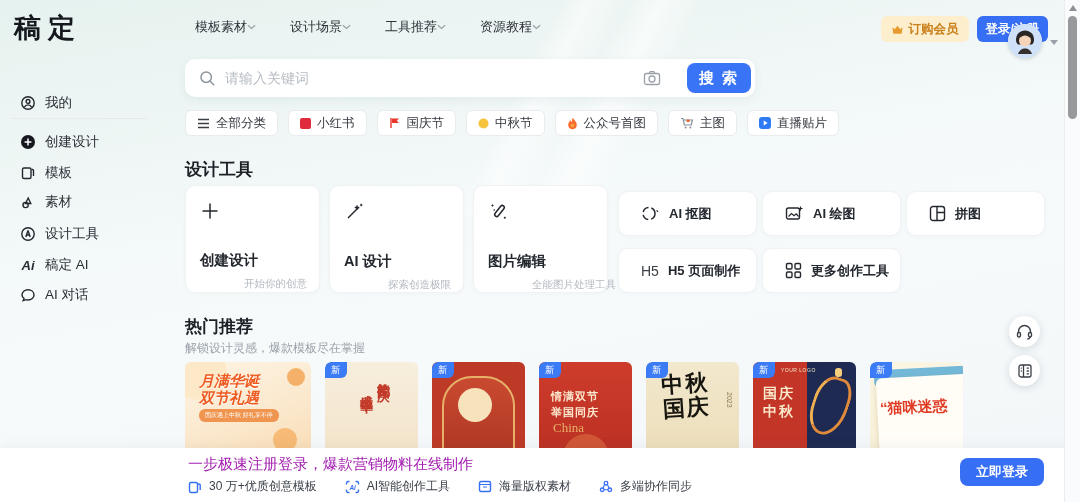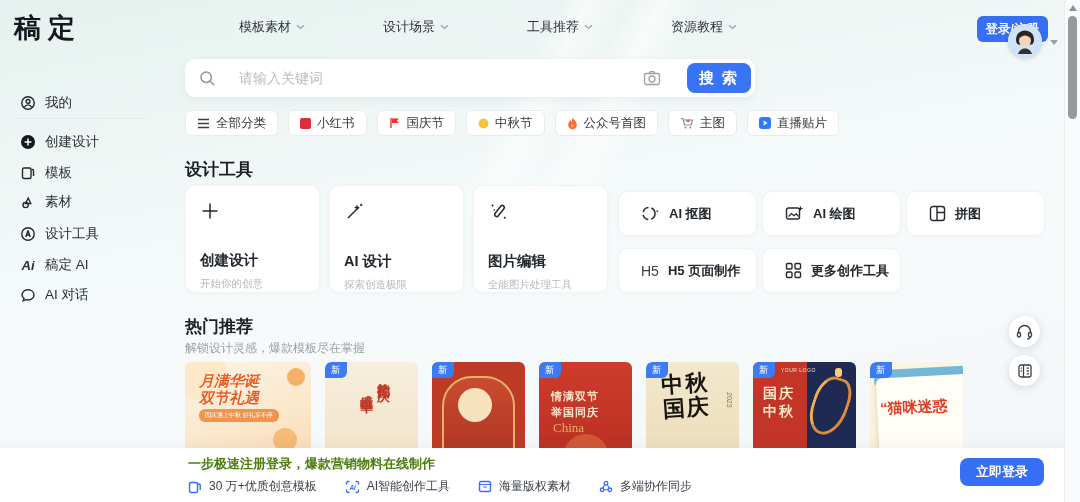--- a/index.html
+++ b/index.html
@@ -17,49 +17,49 @@
   .sidebar{position:absolute;left:0;top:0;width:170px;height:448px;z-index:3;}
   .logo{position:absolute;left:14px;top:10px;font-size:27px;font-weight:800;letter-spacing:7px;color:#15191f;}
   .side-item{position:absolute;left:12px;width:135px;height:28px;display:flex;align-items:center;gap:9px;
     padding-left:8px;border-radius:6px;font-size:13.5px;color:#2a2f36;cursor:pointer;}
   .side-item.active{background:#edeff1;font-weight:600;}
   .side-divider{position:absolute;left:12px;top:118px;width:135px;height:1px;background:#e7e9ec;}
   .ai-glyph{font-size:13px;font-style:italic;font-weight:700;color:#2a2f36;width:16px;text-align:center;}
 
   
   .topnav{position:absolute;left:195px;top:18px;display:flex;gap:34px;z-index:3;}
-  .topnav .nav-item{display:flex;align-items:center;gap:5px;font-size:13px;color:#2e333a;cursor:pointer;margin-left:44px;}
+  .topnav .nav-item{display:flex;align-items:center;font-size:13px;color:#2e333a;cursor:pointer;}
   .top-actions{position:absolute;right:32px;top:16px;display:flex;gap:8px;z-index:3;}
   .btn-vip{display:flex;align-items:center;gap:5px;height:26px;padding:0 10px;border-radius:6px;
     background:#fdeecd;color:#c9811c;font-size:12.5px;font-weight:600;cursor:pointer;border:none;}
   .btn-login{height:26px;padding:0 9px;border-radius:6px;background:#366ef4;color:#fff;
     font-size:12.5px;font-weight:600;cursor:pointer;border:none;}
 
   
   .search{position:absolute;left:185px;top:59px;width:570px;height:38px;background:#fff;border-radius:10px;
     box-shadow:0 3px 10px rgba(60,90,110,.07);display:flex;align-items:center;padding:0 4px 0 14px;z-index:3;}
-  .search input{flex:1;border:none;outline:none;font-size:14px;color:#333;margin-left:23px;background:transparent;}
+  .search input{flex:1;border:none;outline:none;font-size:14px;color:#333;margin-left:9px;background:transparent;}
   .search input::placeholder{color:#b7bdc4;}
   .btn-search{width:64px;height:30px;border:none;border-radius:8px;background:#3a74f6;color:#fff;
     font-size:15px;font-weight:700;letter-spacing:2px;cursor:pointer;margin-left:26px;}
   .cam{margin-left:8px;cursor:pointer;}
 
   
   .filters{position:absolute;left:185px;top:110px;display:flex;gap:10px;z-index:3;}
   .pill{display:flex;align-items:center;gap:6px;height:26px;padding:0 11px;background:#fff;
     border:1px solid #e9ebee;border-radius:6px;font-size:12.5px;color:#33373d;cursor:pointer;white-space:nowrap;}
 
   
   .sec-title{position:absolute;font-size:17px;font-weight:800;color:#1c2026;z-index:3;}
   .t-tools{left:185px;top:158px;}
   .big-cards{position:absolute;left:185px;top:185px;display:flex;gap:9px;z-index:3;}
   .big-card{width:135px;height:108px;background:#fff;border-radius:10px;border:1px solid #f0f2f4;
     padding:15px 14px;cursor:pointer;box-shadow:0 1px 4px rgba(80,100,120,.04);}
   .big-card .bc-title{font-size:14.5px;font-weight:700;color:#23272e;margin-top:26px;}
-  .big-card .bc-sub{font-size:10.5px;color:#b4bac1;margin-top:7px;white-space:nowrap;}
+  .big-card .bc-sub{font-size:10.5px;color:#b4bac1;margin-top:7px;white-space:nowrap;margin-left:44px;}
   .quick-grid{position:absolute;left:618px;top:191px;width:427px;display:grid;
     grid-template-columns:139px 139px 139px;grid-auto-rows:45px;gap:12px 5px;z-index:3;}
   .quick-card{background:#fff;border-radius:10px;border:1px solid #f0f2f4;display:flex;align-items:center;
     gap:9px;padding-left:22px;font-size:13px;font-weight:600;color:#23272e;cursor:pointer;
     box-shadow:0 1px 4px rgba(80,100,120,.04);}
   .h5glyph{font-size:14px;font-weight:400;color:#3a3f46;letter-spacing:0;}
 
   
   .t-hot{left:185px;top:315px;}
   .hot-sub{position:absolute;left:185px;top:340px;font-size:12px;color:#9aa1a9;z-index:3;}
@@ -110,21 +110,21 @@
   .th7 .tt{position:absolute;left:10px;top:36px;font-size:15px;font-weight:900;color:#e03c26;transform:rotate(-2deg);white-space:nowrap;}
 
   
   .float-btns{position:absolute;right:40px;top:316px;display:flex;flex-direction:column;gap:8px;z-index:7;}
   .fbtn{width:31px;height:31px;border-radius:50%;background:#fff;box-shadow:0 2px 8px rgba(60,80,100,.18);
     display:flex;align-items:center;justify-content:center;cursor:pointer;border:none;}
 
   
   .footer{position:absolute;left:0;top:448px;width:1080px;height:54px;background:#fff;
     box-shadow:0 -3px 10px rgba(80,100,120,.06);z-index:5;}
-  .f-title{position:absolute;left:188px;top:7px;font-size:13px;font-weight:700;color:#4d7c0f;}
+  .f-title{position:absolute;left:188px;top:7px;font-size:15px;font-weight:400;color:#a21caf;}
   .f-feats{position:absolute;left:188px;top:30px;display:flex;gap:28px;}
   .f-feat{display:flex;align-items:center;gap:7px;font-size:12px;color:#3c424a;}
   .btn-now{position:absolute;right:36px;top:10px;height:28px;padding:0 16px;border:none;border-radius:8px;
     background:#366ef4;color:#fff;font-size:13px;font-weight:600;cursor:pointer;}
   .avatar{position:absolute;right:38px;top:24px;width:34px;height:34px;border-radius:50%;overflow:hidden;
     background:#cfe2fa;cursor:pointer;box-shadow:0 1px 4px rgba(0,0,0,.15);z-index:6;}
   .caret{position:absolute;right:22px;top:40px;width:0;height:0;border-left:4px solid transparent;
     border-right:4px solid transparent;border-top:5px solid #9aa0a8;z-index:6;}
 
   
@@ -233,20 +233,28 @@
       <span>资源教程</span>
       <span class="i">
           <svg width="9" height="6" viewBox="0 0 10 6" fill="none" stroke="#9aa0a8" stroke-width="1.4">
             <path d="M1 1l4 3.6L9 1"></path>
           </svg>
         </span>
     </div>
   </header>
 
   <div class="top-actions">
+    <button class="btn-vip">
+      <span class="i">
+        <svg width="13" height="11" viewBox="0 0 14 12">
+            <path d="M1.5 3.5 4 5.8 7 1.8l3 4 2.5-2.3-.9 7H2.4z" fill="#e79b2f"></path>
+          </svg>
+      </span>
+      <span>订购会员</span>
+    </button>
     <button class="btn-login">登录/注册</button>
   </div>
 
   <div class="search">
     <span class="i">
       <svg width="17" height="17" viewBox="0 0 17 17" fill="none" stroke="#8f959d" stroke-width="1.5">
           <circle cx="7.2" cy="7.2" r="5.2"></circle>
           <path d="m11.2 11.2 4 4"></path>
         </svg>
     </span>

